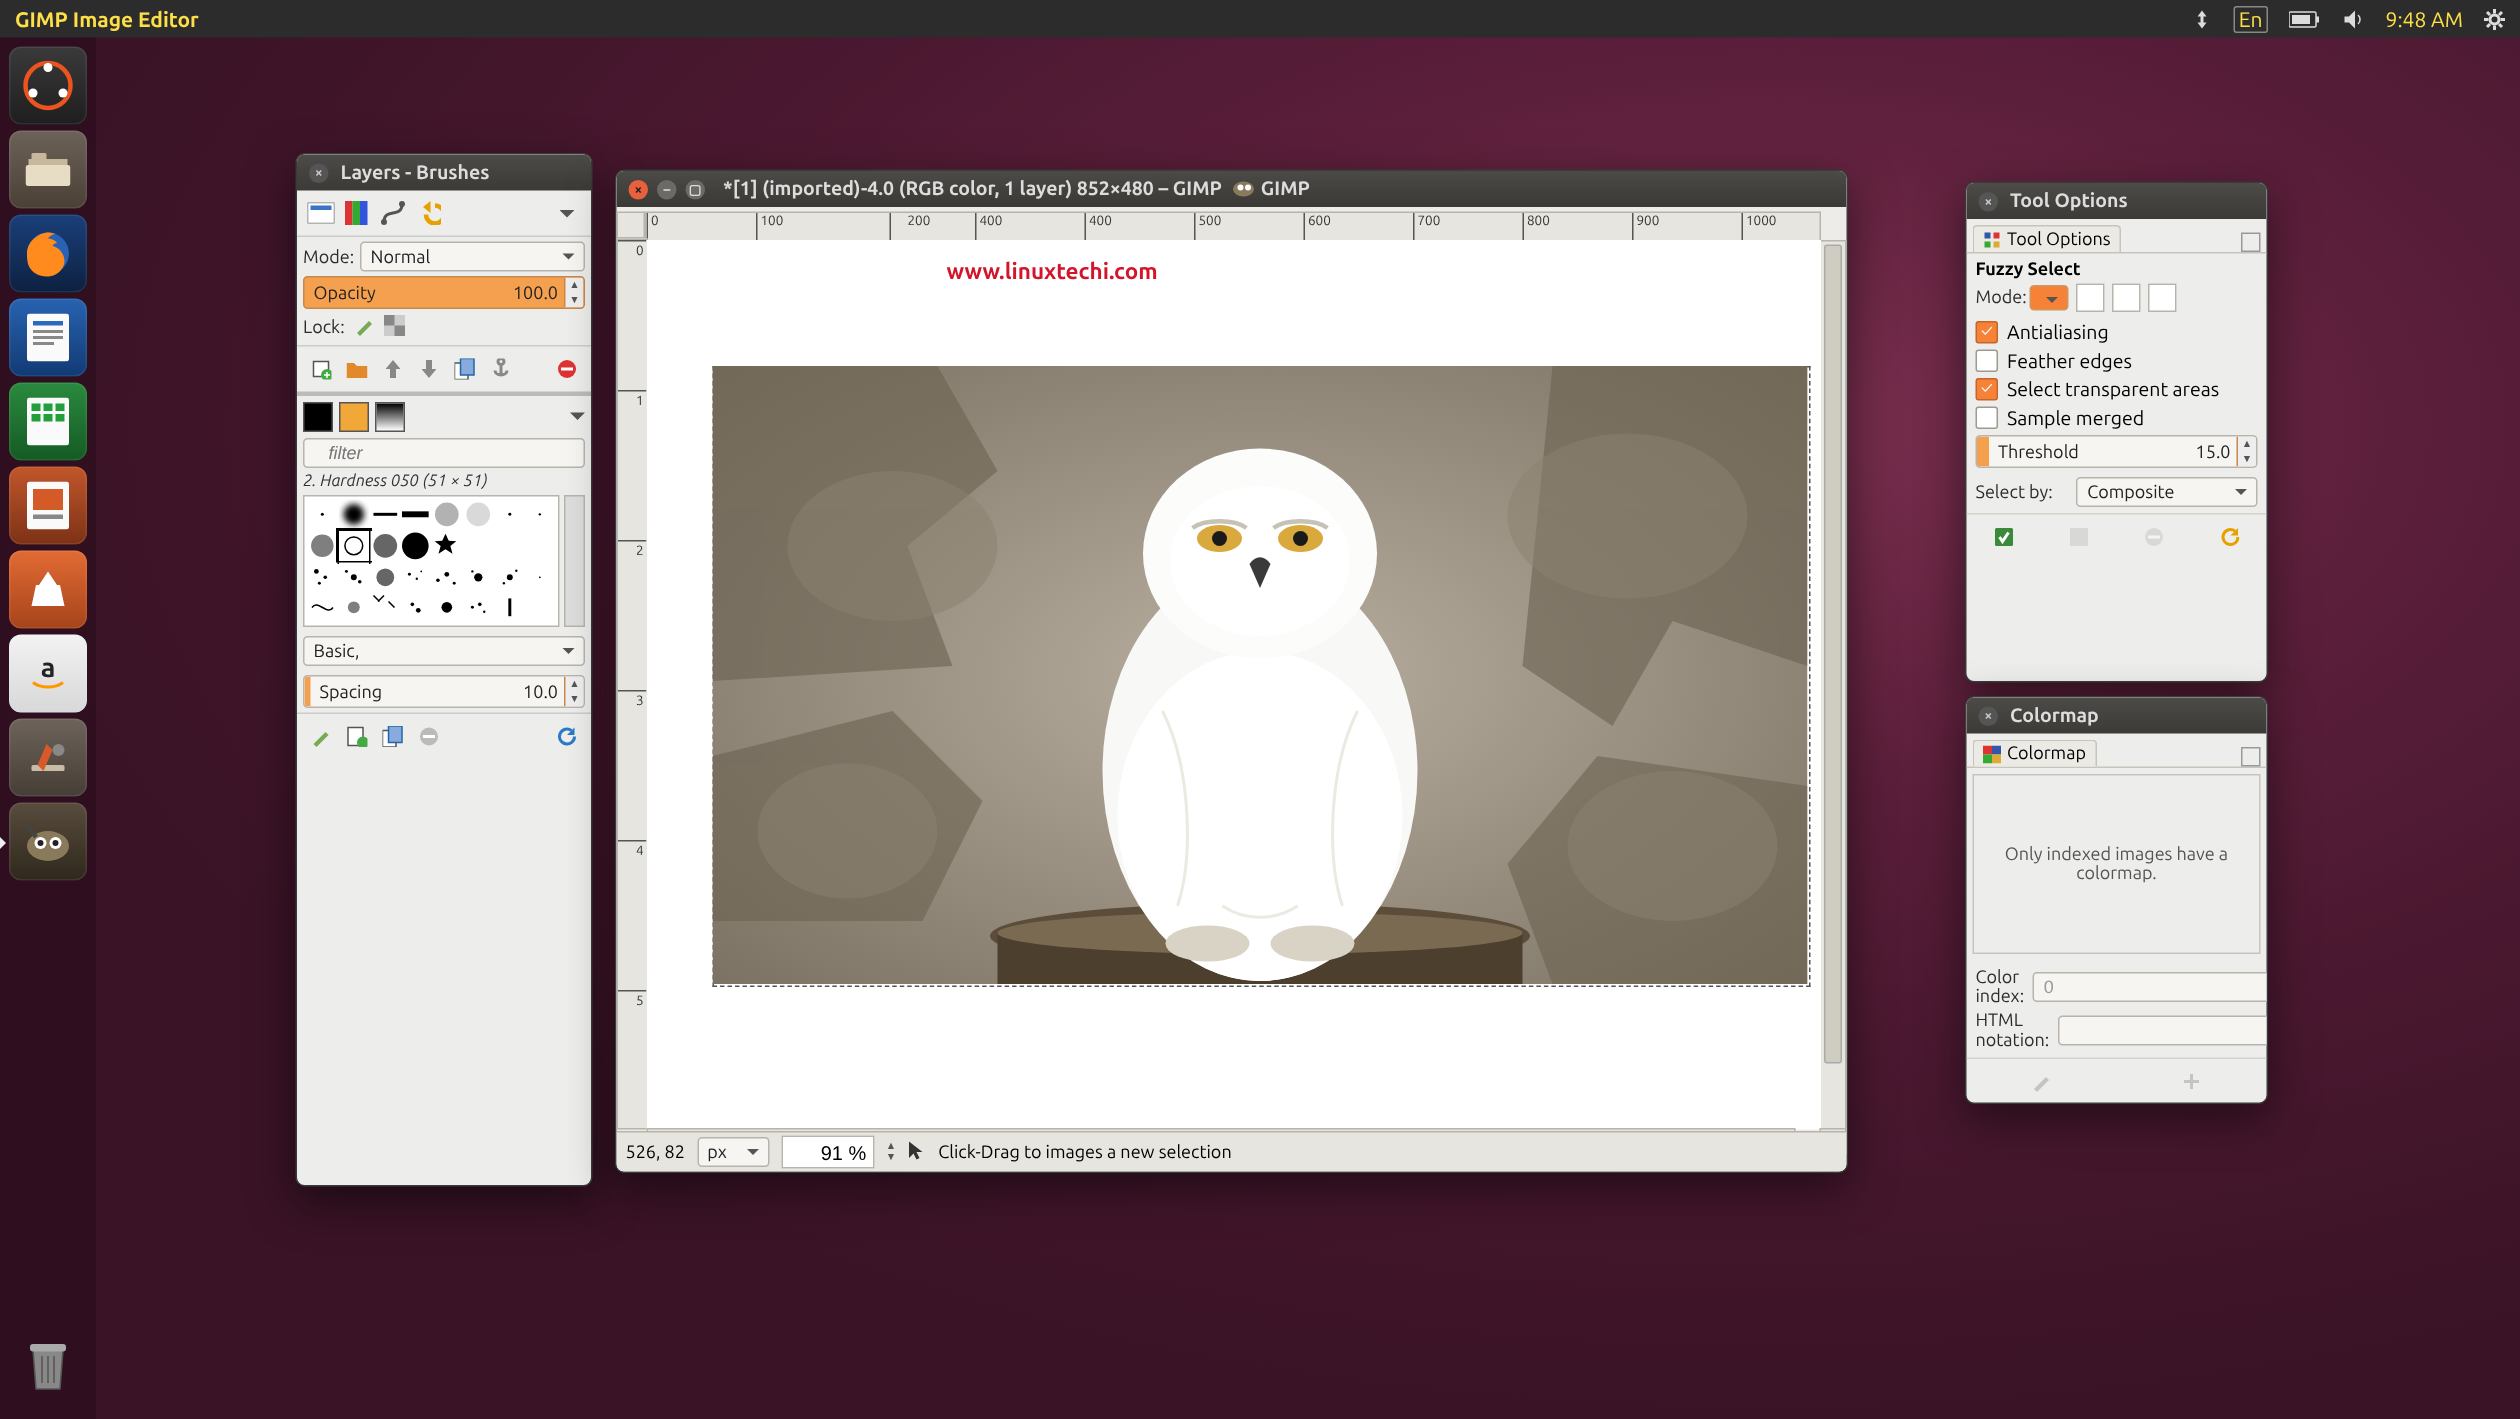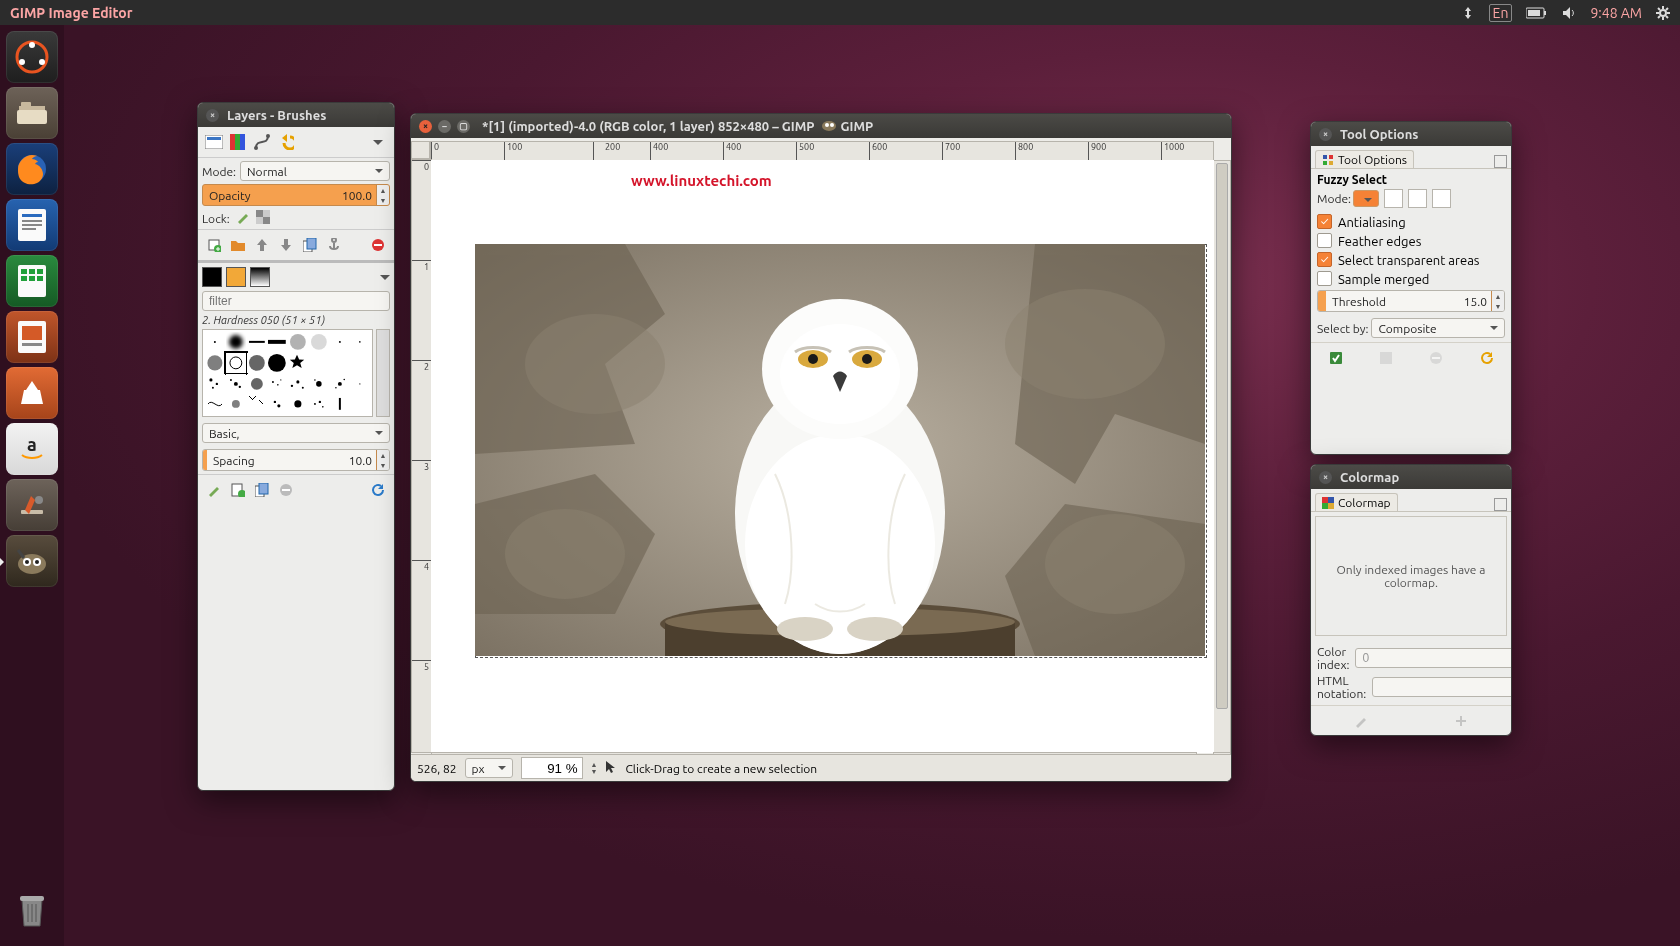--- a/index.html
+++ b/index.html
@@ -1,18 +1,18 @@
 <!DOCTYPE html>
 <html><head>
 <meta charset="utf-8">
 <style>
 html,body{margin:0;padding:0;width:1680px;height:946px;font-family:Ubuntu,"Liberation Sans",sans-serif;font-size:13px;overflow:hidden;background:
 radial-gradient(ellipse at 70% 30%, #7a2f4f 0%, #5c1f3b 25%, #4a1830 45%, #3a1326 70%);}
 
-#topbar{position:absolute;left:0;top:0;right:0;height:25px;background:#2c2c2c;color:#fca5a5;
+#topbar{position:absolute;left:0;top:0;right:0;height:25px;background:#2c2c2c;color:#fde047;
  display:flex;align-items:center;padding:0 10px;font-size:14px;}
 #topbar .title{font-weight:bold}
 #topbar .spacer{flex:1}
 #topbar .ind{margin-left:14px;display:flex;align-items:center}
 #topbar svg{fill:#dcdcdc}
 #topbar .lang{border:1px solid #888;padding:0 3px;border-radius:2px;font-size:14px}
 
 #launcher{position:absolute;left:0;top:25px;width:64px;bottom:0;background:rgba(30,10,20,.35);
  display:flex;flex-direction:column;align-items:center;padding-top:6px;box-sizing:border-box}
 #launcher .tile{width:52px;height:52px;margin-bottom:4px;border-radius:8px;display:flex;
@@ -335,21 +335,21 @@
     <div style="border-top:3px solid #bbb">
       <div class="row" style="padding:4px;gap:4px">
         <span style="width:18px;height:18px;border:1px solid #555;background:#000"></span>
         <span style="width:18px;height:18px;border:1px solid #555;background:#f2a838"></span>
         <span style="width:18px;height:18px;border:1px solid #555;background:linear-gradient(#000,#fff)"></span>
         <span class="ib" style="margin-left:auto"><svg width="10" height="10">
               <path d="M0 3l5 5 5-5z" fill="#555"></path>
             </svg></span>
       </div>
       <div style="padding:0 4px 3px">
-        <input class="sel" style="width: 100%; color: rgb(136, 136, 136); padding-left: 6px;" placeholder="filter">
+        <input class="sel" style="width: 100%; font-style: italic; color: rgb(136, 136, 136); padding-left: 16px;" placeholder="filter">
       </div>
       <div style="padding:0 4px;font-style:italic;font-size:11px;color:#333">2. Hardness 050 (51 × 51)</div>
       <div style="padding:3px 4px;display:flex;gap:3px">
         <div class="brush-grid" style="flex:1">
           <div class="b">
               <svg class="bshape">
                 <circle cx="50%" cy="50%" r="1" fill="#000"></circle>
               </svg>
             </div>
           <div class="b">
@@ -705,21 +705,21 @@
     <span>526, 82</span>
     <div class="sel" style="width:48px">px</div>
     <input id="zoom" style="text-align: right; padding-right: 4px;" value="91 %">
     <span style="display:flex;flex-direction:column;font-size:7px;line-height:1;color:#555">
         <span>▲</span>
         <span>▼</span>
       </span>
     <span><svg width="12" height="14">
           <path d="M1 1l0 11 3-3 2 4 2-1-2-4 4 0z" fill="#333"></path>
         </svg></span>
-    <span>Click-Drag to create a new selection</span>
+    <span>Click-Drag to images a new selection</span>
   </div>
 </div>
 
 <div id="winTool" class="win">
   <div class="titlebar">
       <span class="cls">×</span>
     <span>Tool Options</span>
     </div>
   <div class="tabbar">
     <div class="tab">
@@ -760,21 +760,21 @@
       </div>
     <div class="gspin" style="background:#f6f5f2;border-color:#b7b4ac;margin-top:4px">
       <span style="width:8px;height:100%;background:#f5a04e"></span>
       <span class="lab">Threshold</span>
       <span class="val">15.0</span>
       <span class="arrows">
           <span>▲</span>
           <span>▼</span>
         </span>
     </div>
-    <div class="row" style="gap:3px;margin-top:6px">
+    <div class="row" style="gap:16px;margin-top:6px">
       <span class="lbl">Select by:</span>
       <div class="sel" style="flex:1">Composite</div>
     </div>
   </div>
   <div class="footer-row">
     <span class="ib">
         <svg width="14" height="14">
           <rect x="1" y="1" width="12" height="12" rx="1" fill="#3a8a3a"></rect>
           <path d="M4 7l2 3 4-6" fill="none" stroke="#fff" stroke-width="2"></path>
         </svg>

